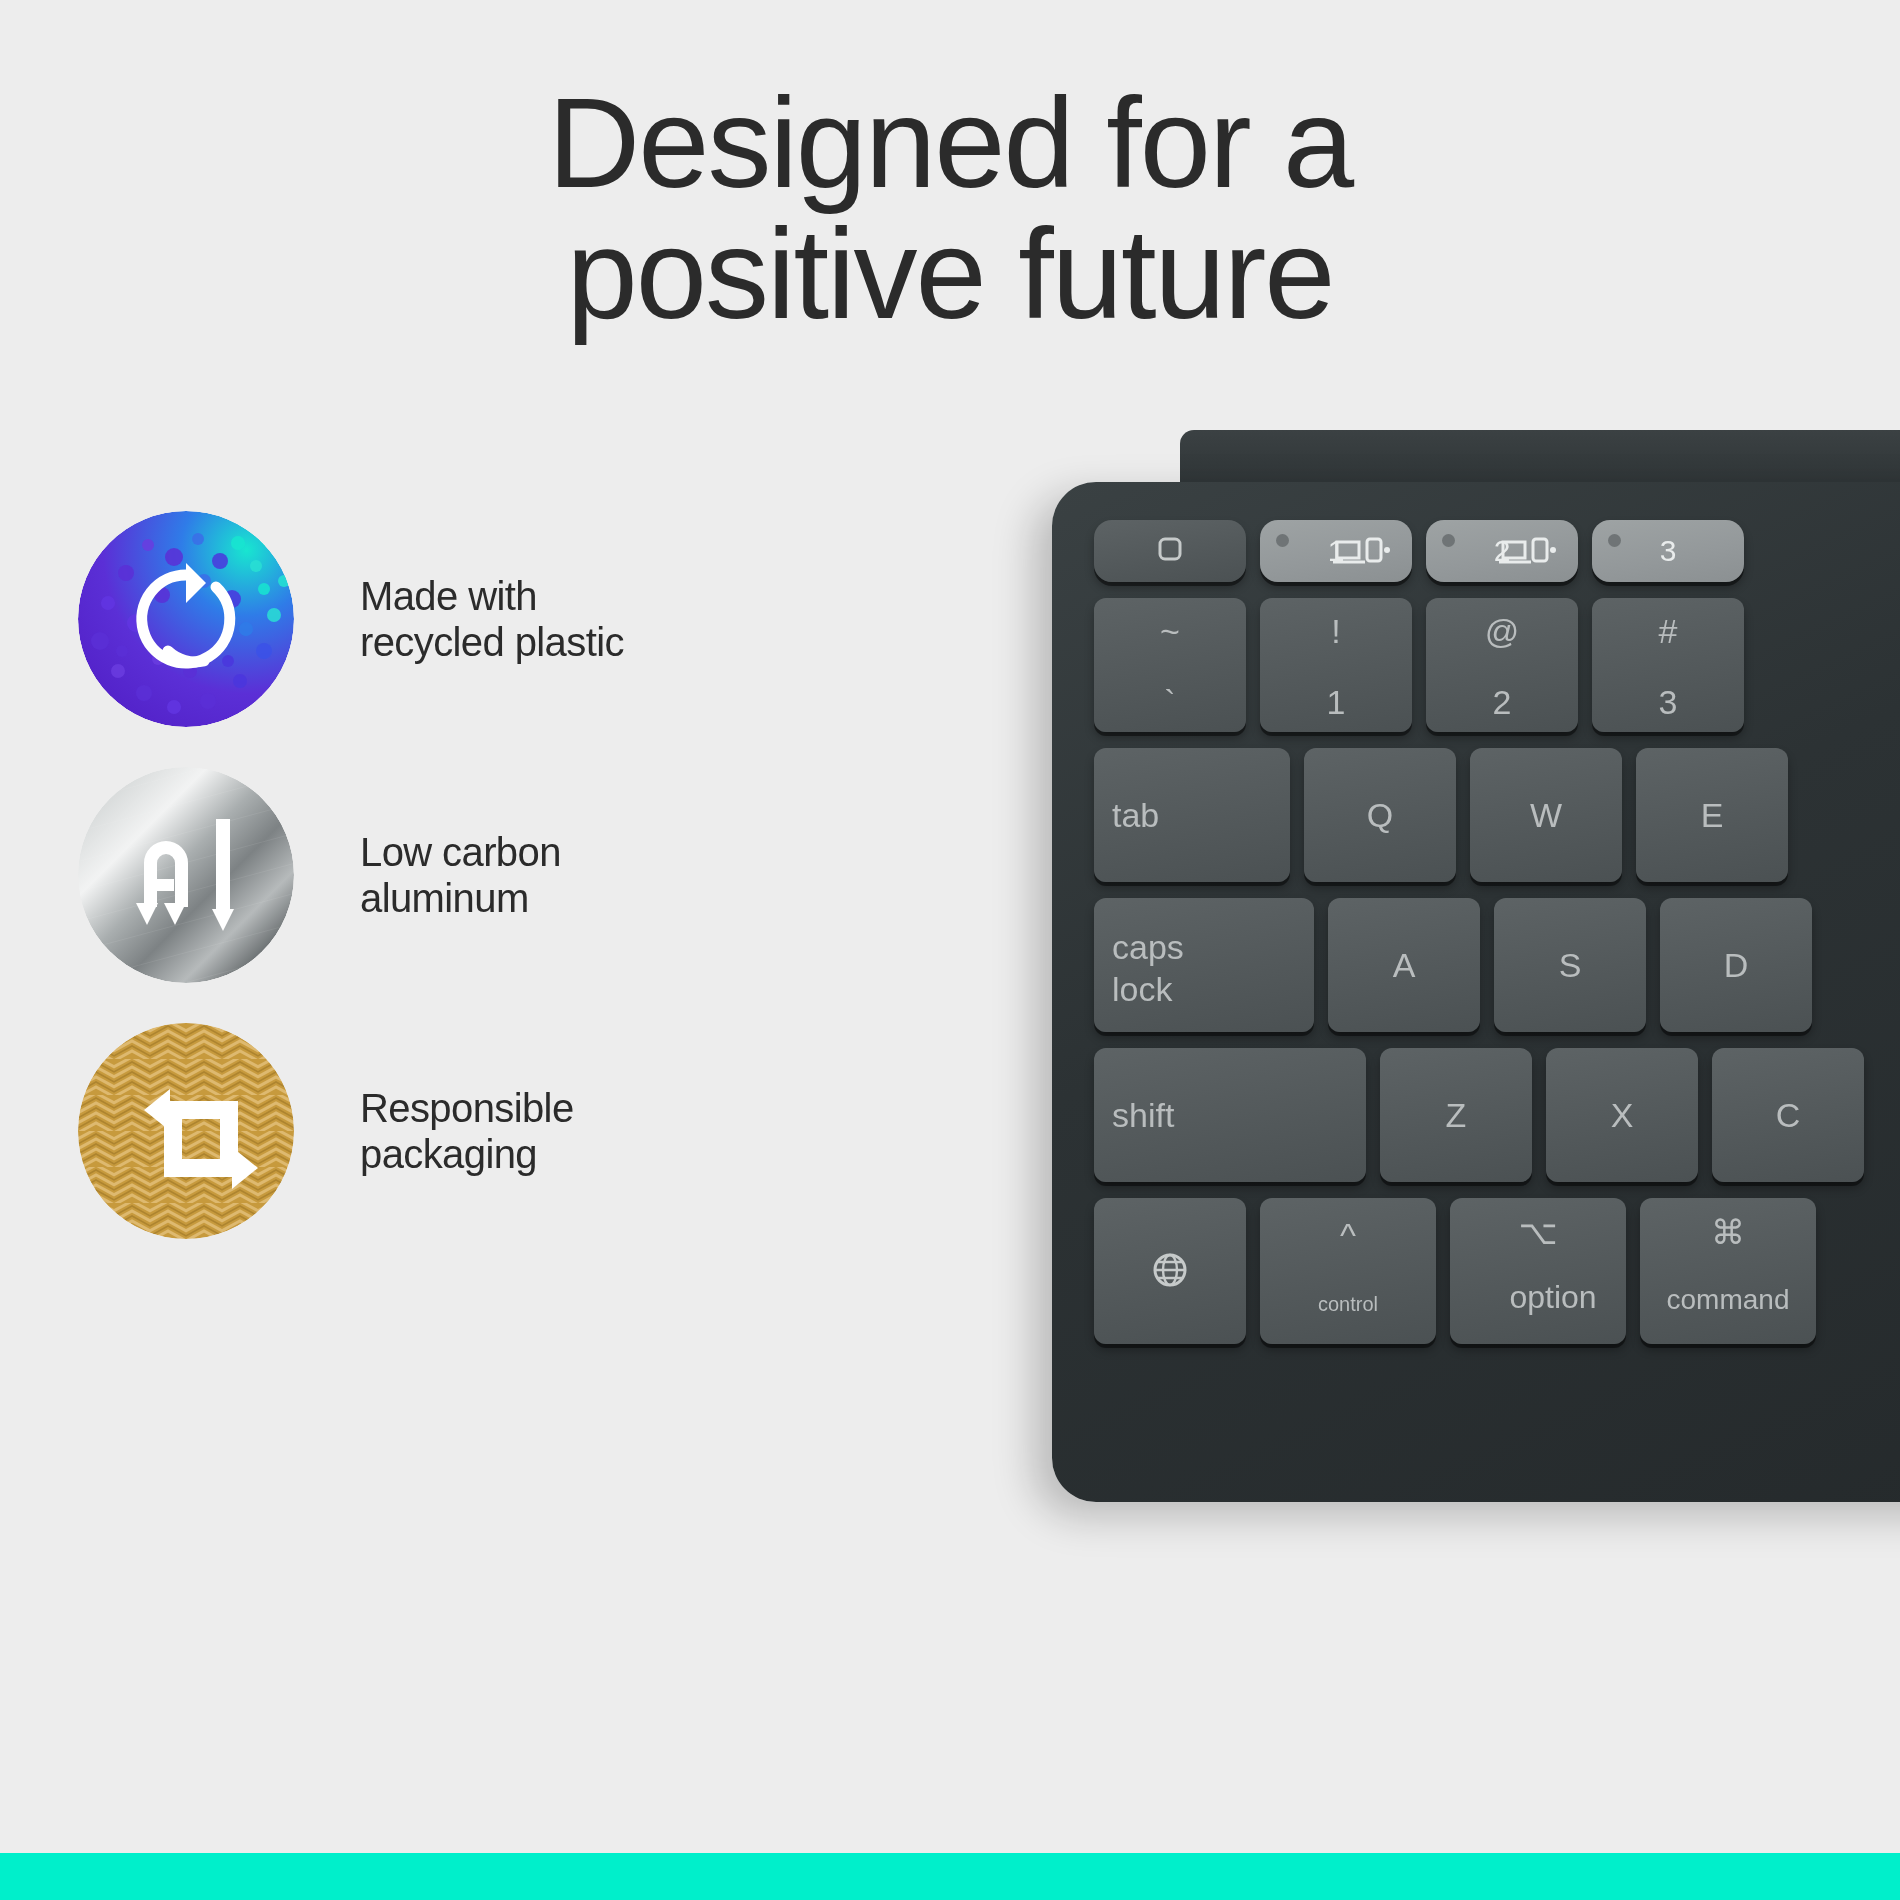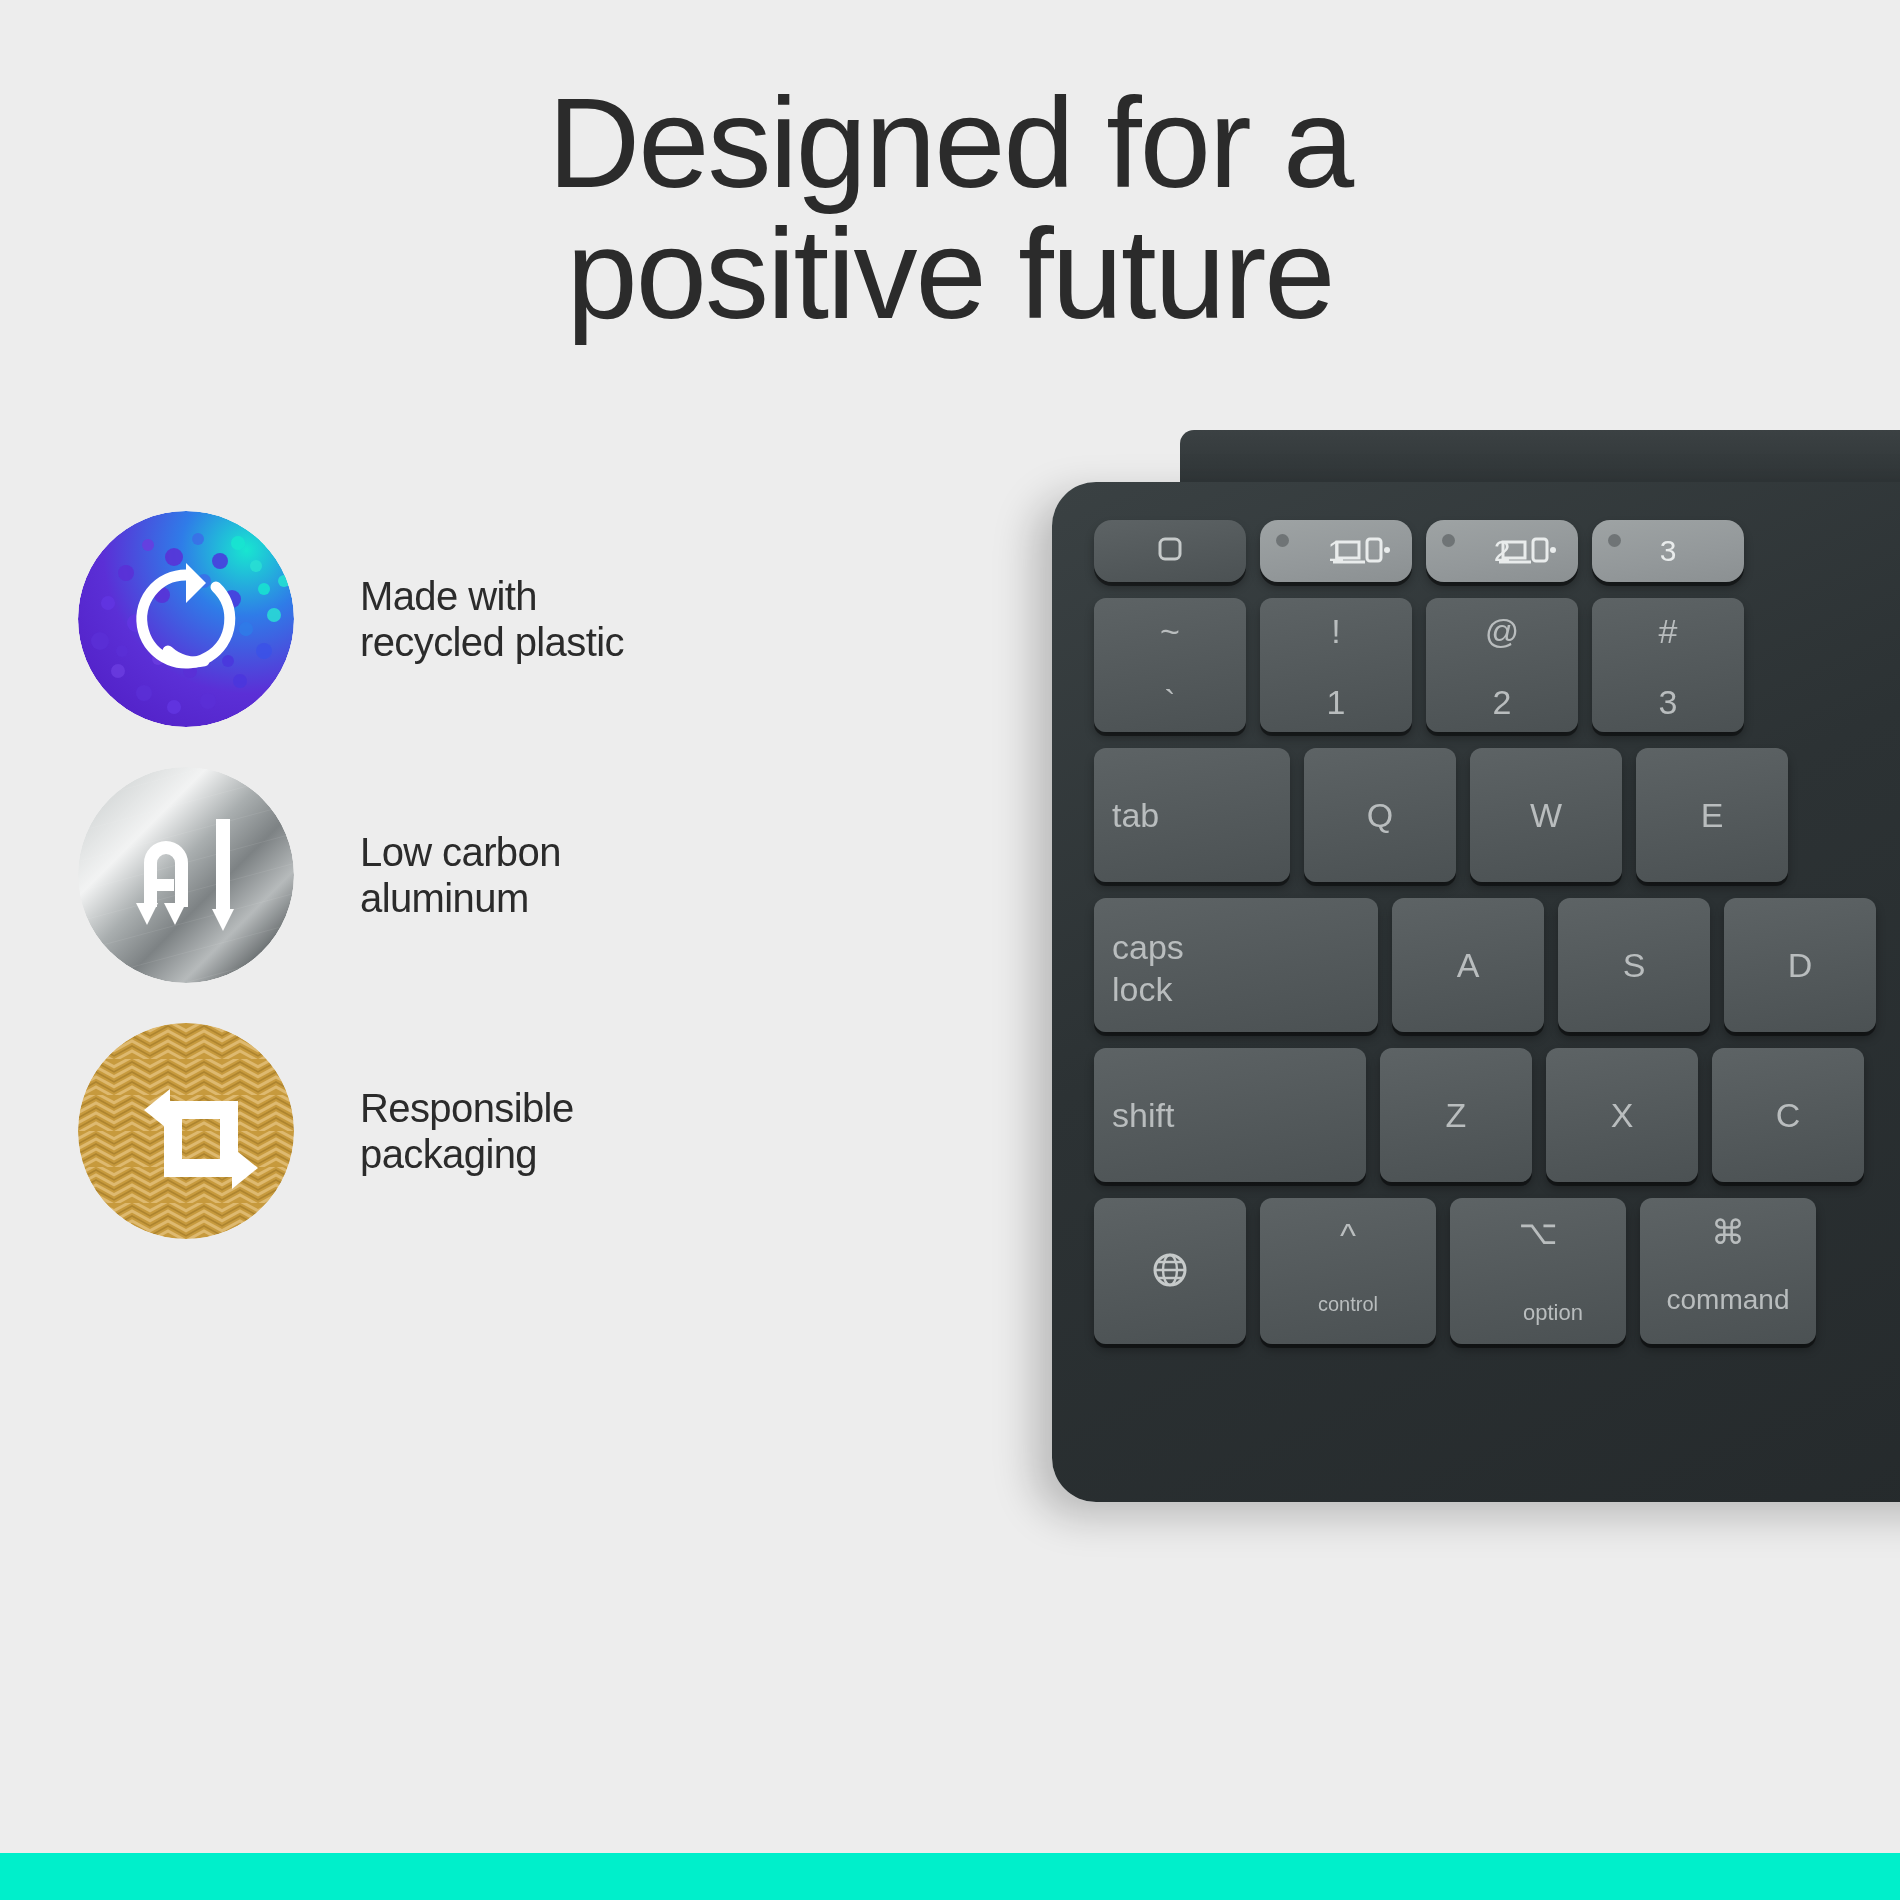--- a/index.html
+++ b/index.html
@@ -88,21 +88,21 @@
   .key .lg.top{top:14px;}
   .key .lg.bot{bottom:10px;}
   .key .lg.mid{top:50%;transform:translateY(-50%);}
   .key .lg.tl{left:18px;right:auto;text-align:left;}
   .key .ico{position:absolute;left:0;right:0;display:flex;align-items:center;justify-content:center;}
 
   .fkey{height:62px;width:152px;border-radius:18px;}
   .nkey{height:134px;width:152px;}
   .akey{height:134px;width:152px;}
   .ktab{width:196px;}
-  .kcaps{width:284px;}
+  .kcaps{width:220px;}
   .kshift{width:272px;}
   .kglobe{width:152px;height:146px;}
   .kctl{width:176px;height:146px;}
   .kopt{width:176px;height:146px;}
 
   .dot{position:absolute;left:16px;top:14px;width:13px;height:13px;border-radius:50%;background:#6f7476;}
 
   .bar{
     position:absolute;left:0;right:0;bottom:0;height:47px;
     background:#00efcb;
@@ -381,21 +381,21 @@
                 <path d="M7 22 h30 M10 14 h24 M10 30 h24" stroke="#c6caca" stroke-width="2.4" fill="none"></path>
               </svg>
             </div>
           </div>
           <div class="key kctl">
             <div class="lg" style="top:18px;font-size:34px;">^</div>
             <div class="lg" style="bottom:28px;font-size:20px;">control</div>
           </div>
           <div class="key kopt">
             <div class="lg" style="top:14px;font-size:34px;">⌥</div>
-            <div class="lg" style="bottom:18px;font-size:22px;padding-left:30px;">option</div>
+            <div class="lg" style="bottom:28px;font-size:32px;padding-left:30px;">option</div>
           </div>
           <div class="key kopt">
             <div class="lg" style="top:14px;font-size:34px;">⌘</div>
             <div class="lg" style="bottom:28px;font-size:28px;">command</div>
           </div>
         </div>
 
       </div>
     </div>
   </div>

